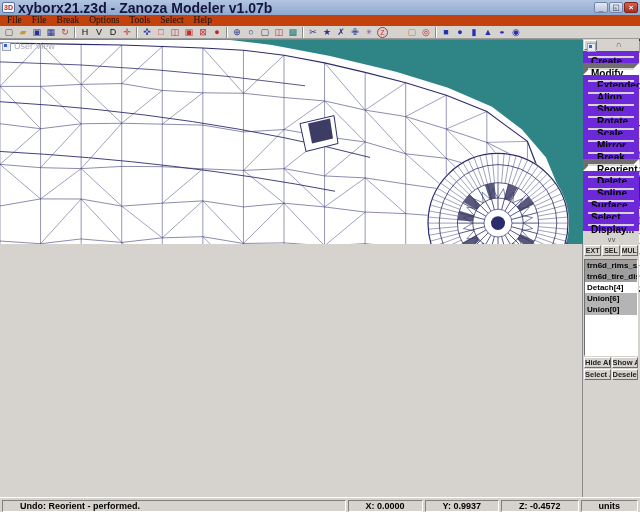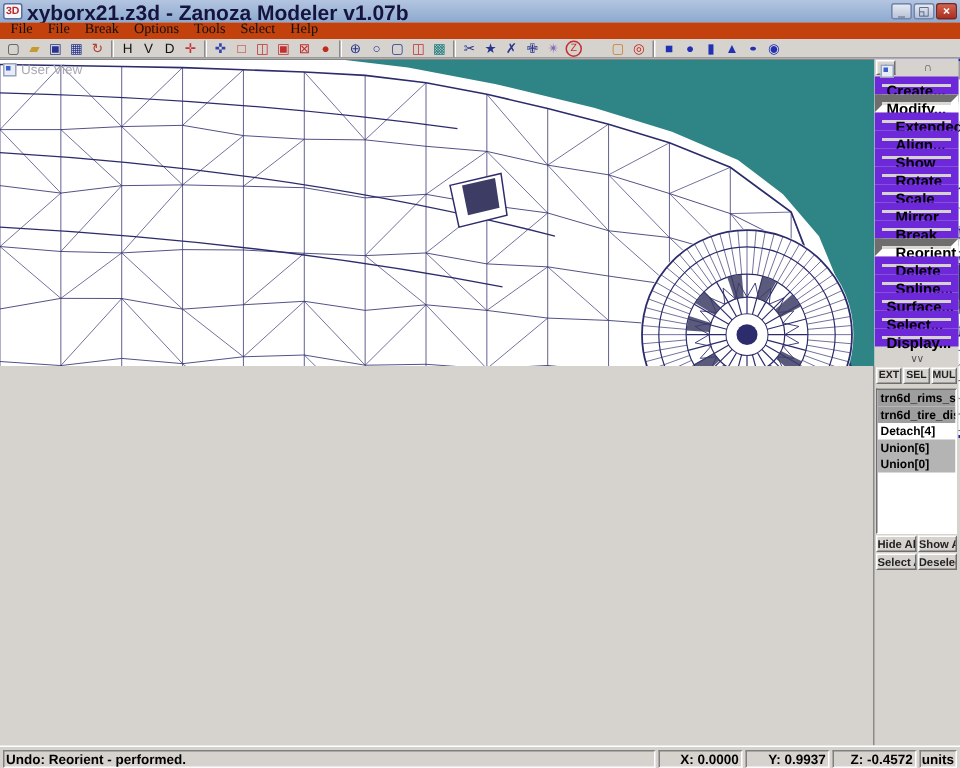--- a/index.html
+++ b/index.html
@@ -76,21 +76,21 @@
   .obj-item.dim { background:#b4b4b4; }
   .btnrow { display:flex; gap:1px; margin-top:1px; }
   .lp-btn { flex:1; height:11px; font-size:7.5px; font-weight:bold; line-height:9px; text-align:center;
     border:1px solid; border-color:#fff #6e6e6e #6e6e6e #fff; background:#d6d3ce; color:#222;
     white-space:nowrap; overflow:hidden; }
   .filler { flex:1; }
 
   
   .statusbar { height:15px; display:flex; align-items:center; gap:2px; padding:1px 2px 0 2px;
     background:#d6d3ce; border-top:1px solid #fff; }
-  .seg { height:12px; line-height:10px; font-size:9px; font-weight:bold; color:#000; padding:0 1px;
+  .seg { height:12px; line-height:10px; font-size:9px; font-weight:bold; color:#000; padding:0 17px;
     border:1px solid; border-color:#808080 #fff #fff #808080; }
   .seg.msg { flex:1; }
   .seg.coord { min-width:56px; text-align:right; }
 </style>
 </head>
 <body>
 
 <div class="app">
 
   <div class="titlebar">

